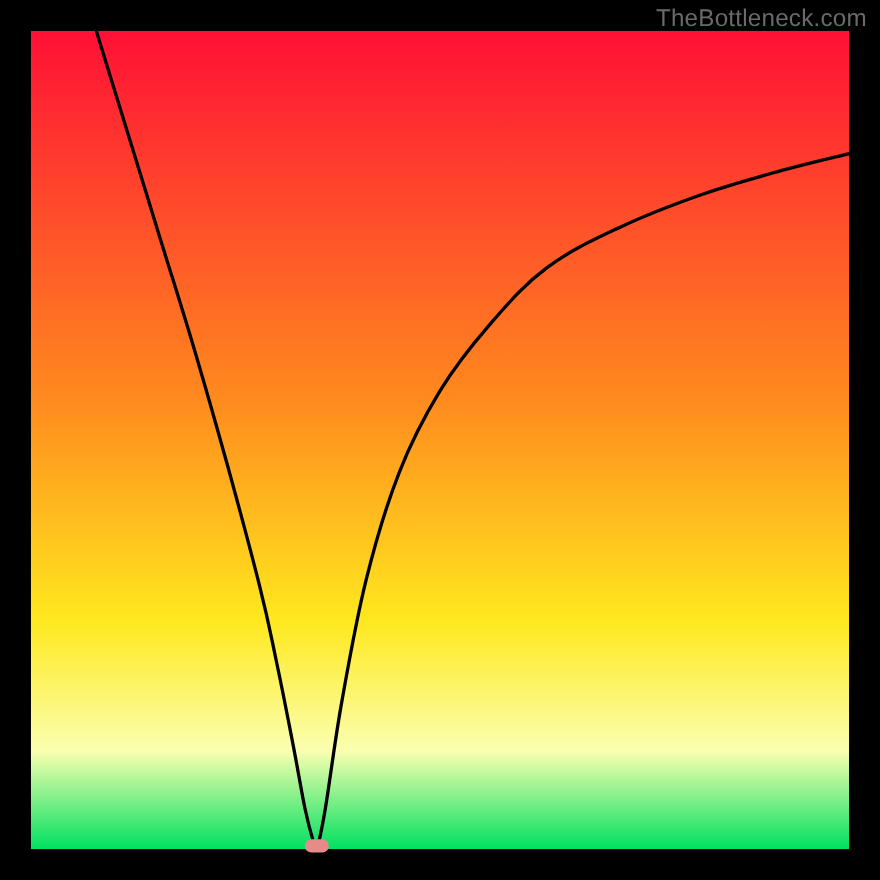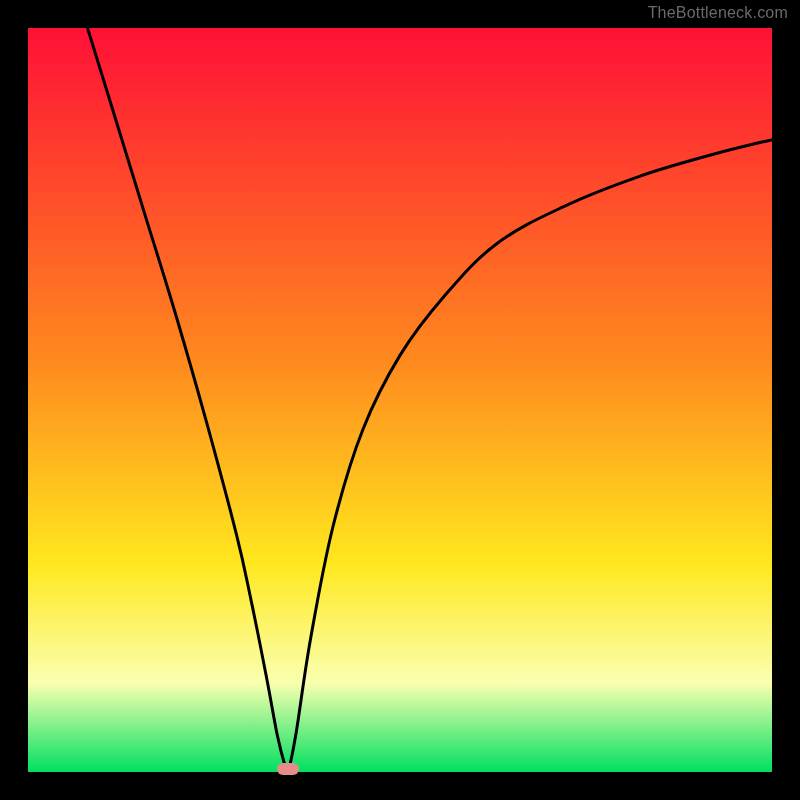--- a/index.html
+++ b/index.html
@@ -24,21 +24,21 @@
     left: 0;
     top: 0;
     width: 744px;
     height: 744px;
   }
   .watermark {
     position: absolute;
     top: 4px;
     right: 12px;
     color: #6a6a6a;
-    font-size: 16px;
+    font-size: 22px;
     font-weight: 500;
     letter-spacing: 0.2px;
   }
   .curve {
     position: absolute;
     left: 0;
     top: 0;
   }
   .pink-marker {
     position: absolute;

